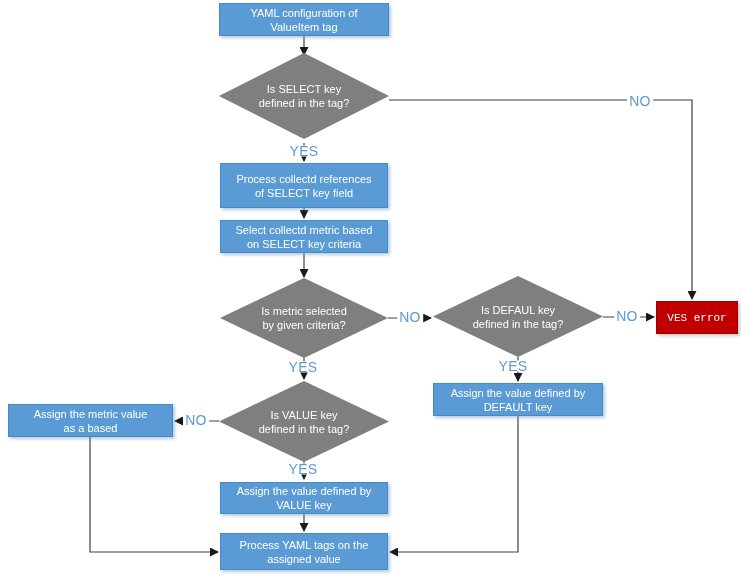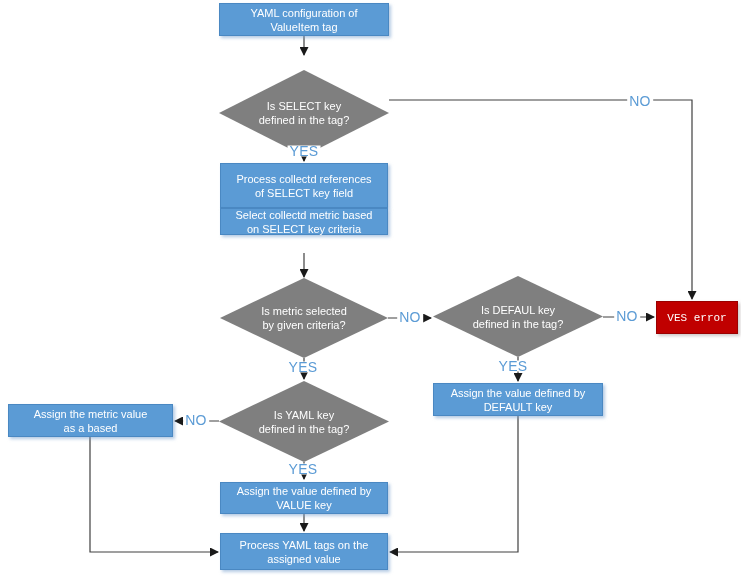--- a/index.html
+++ b/index.html
@@ -95,49 +95,49 @@
       <polyline points="219,421 175,421" marker-end="url(#arrowhead)"></polyline>
       <polyline points="304,462 304,479" marker-end="url(#arrowhead)"></polyline>
       <polyline points="304,514 304,531" marker-end="url(#arrowhead)"></polyline>
       <polyline points="90,437 90,552 218,552" marker-end="url(#arrowhead)"></polyline>
     </svg>
   <div id="nodes">
       <div class="node process" style="left: 219px; top: 3px; width: 170px; height: 33px;">
         <span class="label">YAML configuration of
 ValueItem tag</span>
       </div>
-      <div class="node decision" style="left: 219px; top: 70px; width: 170px; height: 86px;">
+      <div class="node decision" style="left: 219px; top: 53px; width: 170px; height: 86px;">
         <span class="label">Is SELECT key
 defined in the tag?</span>
       </div>
       <div class="node process" style="left: 220px; top: 163px; width: 168px; height: 45px;">
         <span class="label">Process collectd references
 of SELECT key field</span>
       </div>
-      <div class="node process" style="left: 220px; top: 208px; width: 168px; height: 27px; justify-content: center;">
+      <div class="node process" style="left: 220px; top: 220px; width: 168px; height: 33px; justify-content: center;">
         <span class="label">Select collectd metric based
 on SELECT key criteria</span>
       </div>
       <div class="node decision" style="left: 220px; top: 278px; width: 168px; height: 80px;">
         <span class="label">Is metric selected
 by given criteria?</span>
       </div>
       <div class="node decision" style="left: 433px; top: 276px; width: 170px; height: 81px;">
         <span class="label">Is DEFAUL key
 defined in the tag?</span>
       </div>
       <div class="node error" style="left: 656px; top: 301px; width: 82px; height: 33px;">
         <span class="label">VES error</span>
       </div>
       <div class="node process" style="left: 433px; top: 383px; width: 170px; height: 33px;">
         <span class="label">Assign the value defined by
 DEFAULT key</span>
       </div>
       <div class="node decision" style="left: 219px; top: 381px; width: 170px; height: 81px;">
-        <span class="label">Is YAML key
+        <span class="label">Is VALUE key
 defined in the tag?</span>
       </div>
       <div class="node process" style="left: 8px; top: 404px; width: 165px; height: 33px;">
         <span class="label">Assign the metric value
 as a based</span>
       </div>
       <div class="node process" style="left: 220px; top: 482px; width: 168px; height: 32px;">
         <span class="label">Assign the value defined by
 VALUE key</span>
       </div>

